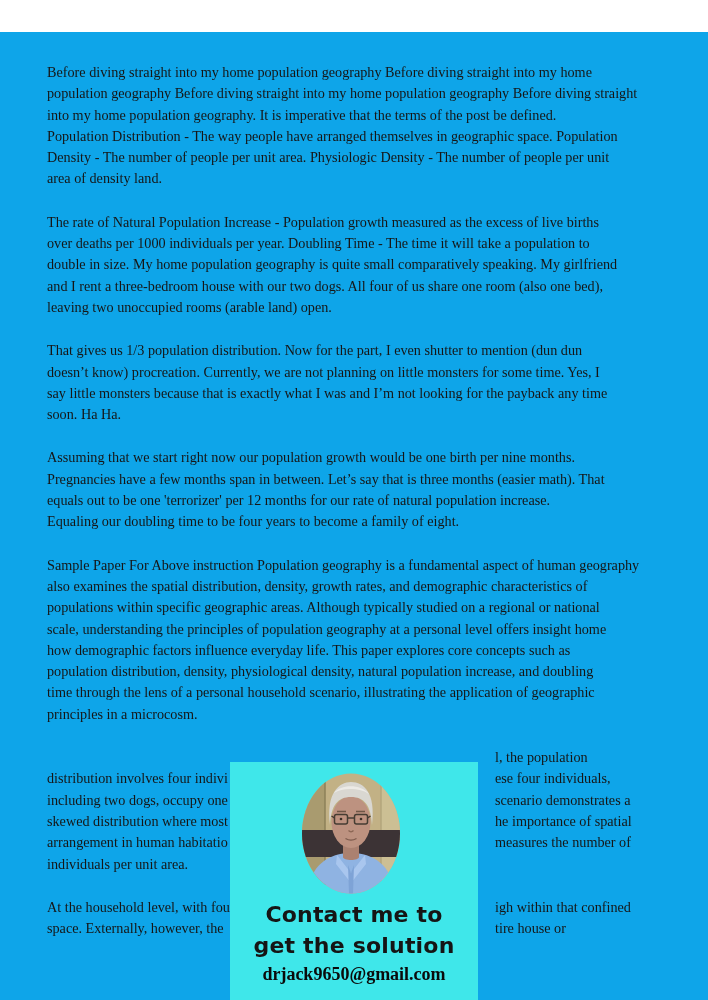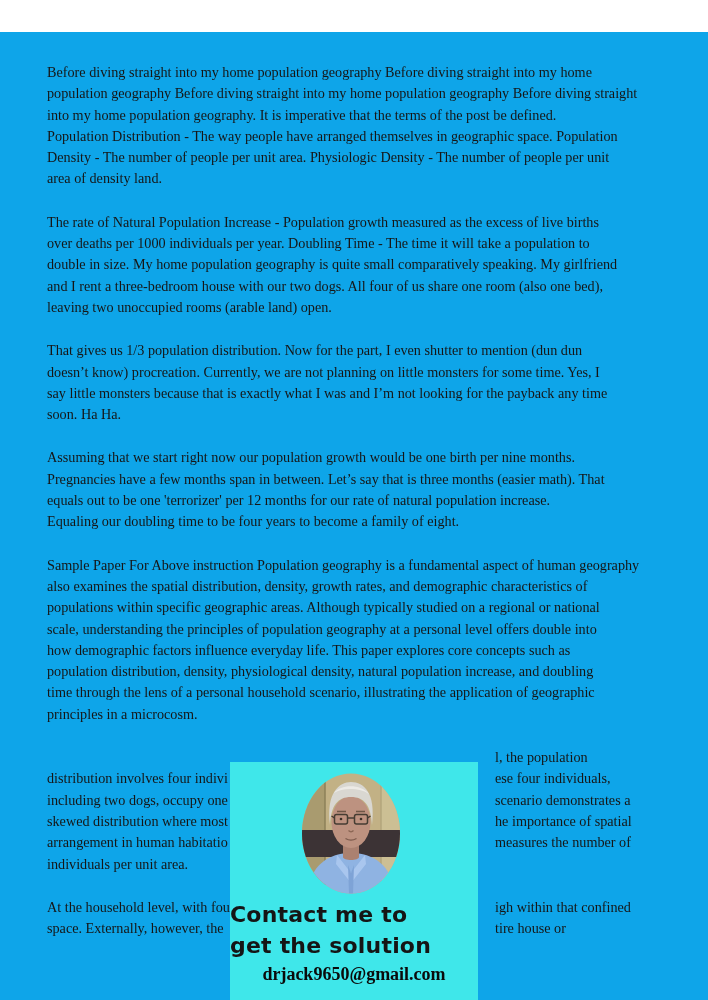--- a/index.html
+++ b/index.html
@@ -43,21 +43,21 @@
     left: 71px;
     top: 11px;
     width: 100px;
     height: 121px;
   }
   .ad-heading {
     position: absolute;
     top: 137px;
     left: 0;
     right: 0;
-    text-align: left;
+    text-align: center;
     font-family: "DejaVu Sans", sans-serif;
     font-weight: bold;
     font-size: 22px;
     line-height: 31px;
     color: #151515;
     letter-spacing: 0.2px;
   }
   .ad-email {
     position: absolute;
     top: 202px;
@@ -100,21 +100,21 @@
       <div class="para">
         <div class="ln">Assuming that we start right now our population growth would be one birth per nine months.</div>
         <div class="ln">Pregnancies have a few months span in between. Let’s say that is three months (easier math). That</div>
         <div class="ln">equals out to be one 'terrorizer' per 12 months for our rate of natural population increase.</div>
         <div class="ln">Equaling our doubling time to be four years to become a family of eight.</div>
       </div>
       <div class="para">
         <div class="ln">Sample Paper For Above instruction Population geography is a fundamental aspect of human geography</div>
         <div class="ln">also examines the spatial distribution, density, growth rates, and demographic characteristics of</div>
         <div class="ln">populations within specific geographic areas. Although typically studied on a regional or national</div>
-        <div class="ln">scale, understanding the principles of population geography at a personal level offers double into</div>
+        <div class="ln">scale, understanding the principles of population geography at a personal level offers insight home</div>
         <div class="ln">how demographic factors influence everyday life. This paper explores core concepts such as</div>
         <div class="ln">population distribution, density, physiological density, natural population increase, and doubling</div>
         <div class="ln">time through the lens of a personal household scenario, illustrating the application of geographic</div>
         <div class="ln">principles in a microcosm.</div>
       </div>
       <div class="para">
         <div class="ln split"><span class="rfrag">l, the population</span></div>
         <div class="ln split"><span>distribution involves four indivi</span><span class="rfrag">ese four individuals,</span></div>
         <div class="ln split"><span>including two dogs, occupy one</span><span class="rfrag">scenario demonstrates a</span></div>
         <div class="ln split"><span>skewed distribution where most</span><span class="rfrag">he importance of spatial</span></div>

